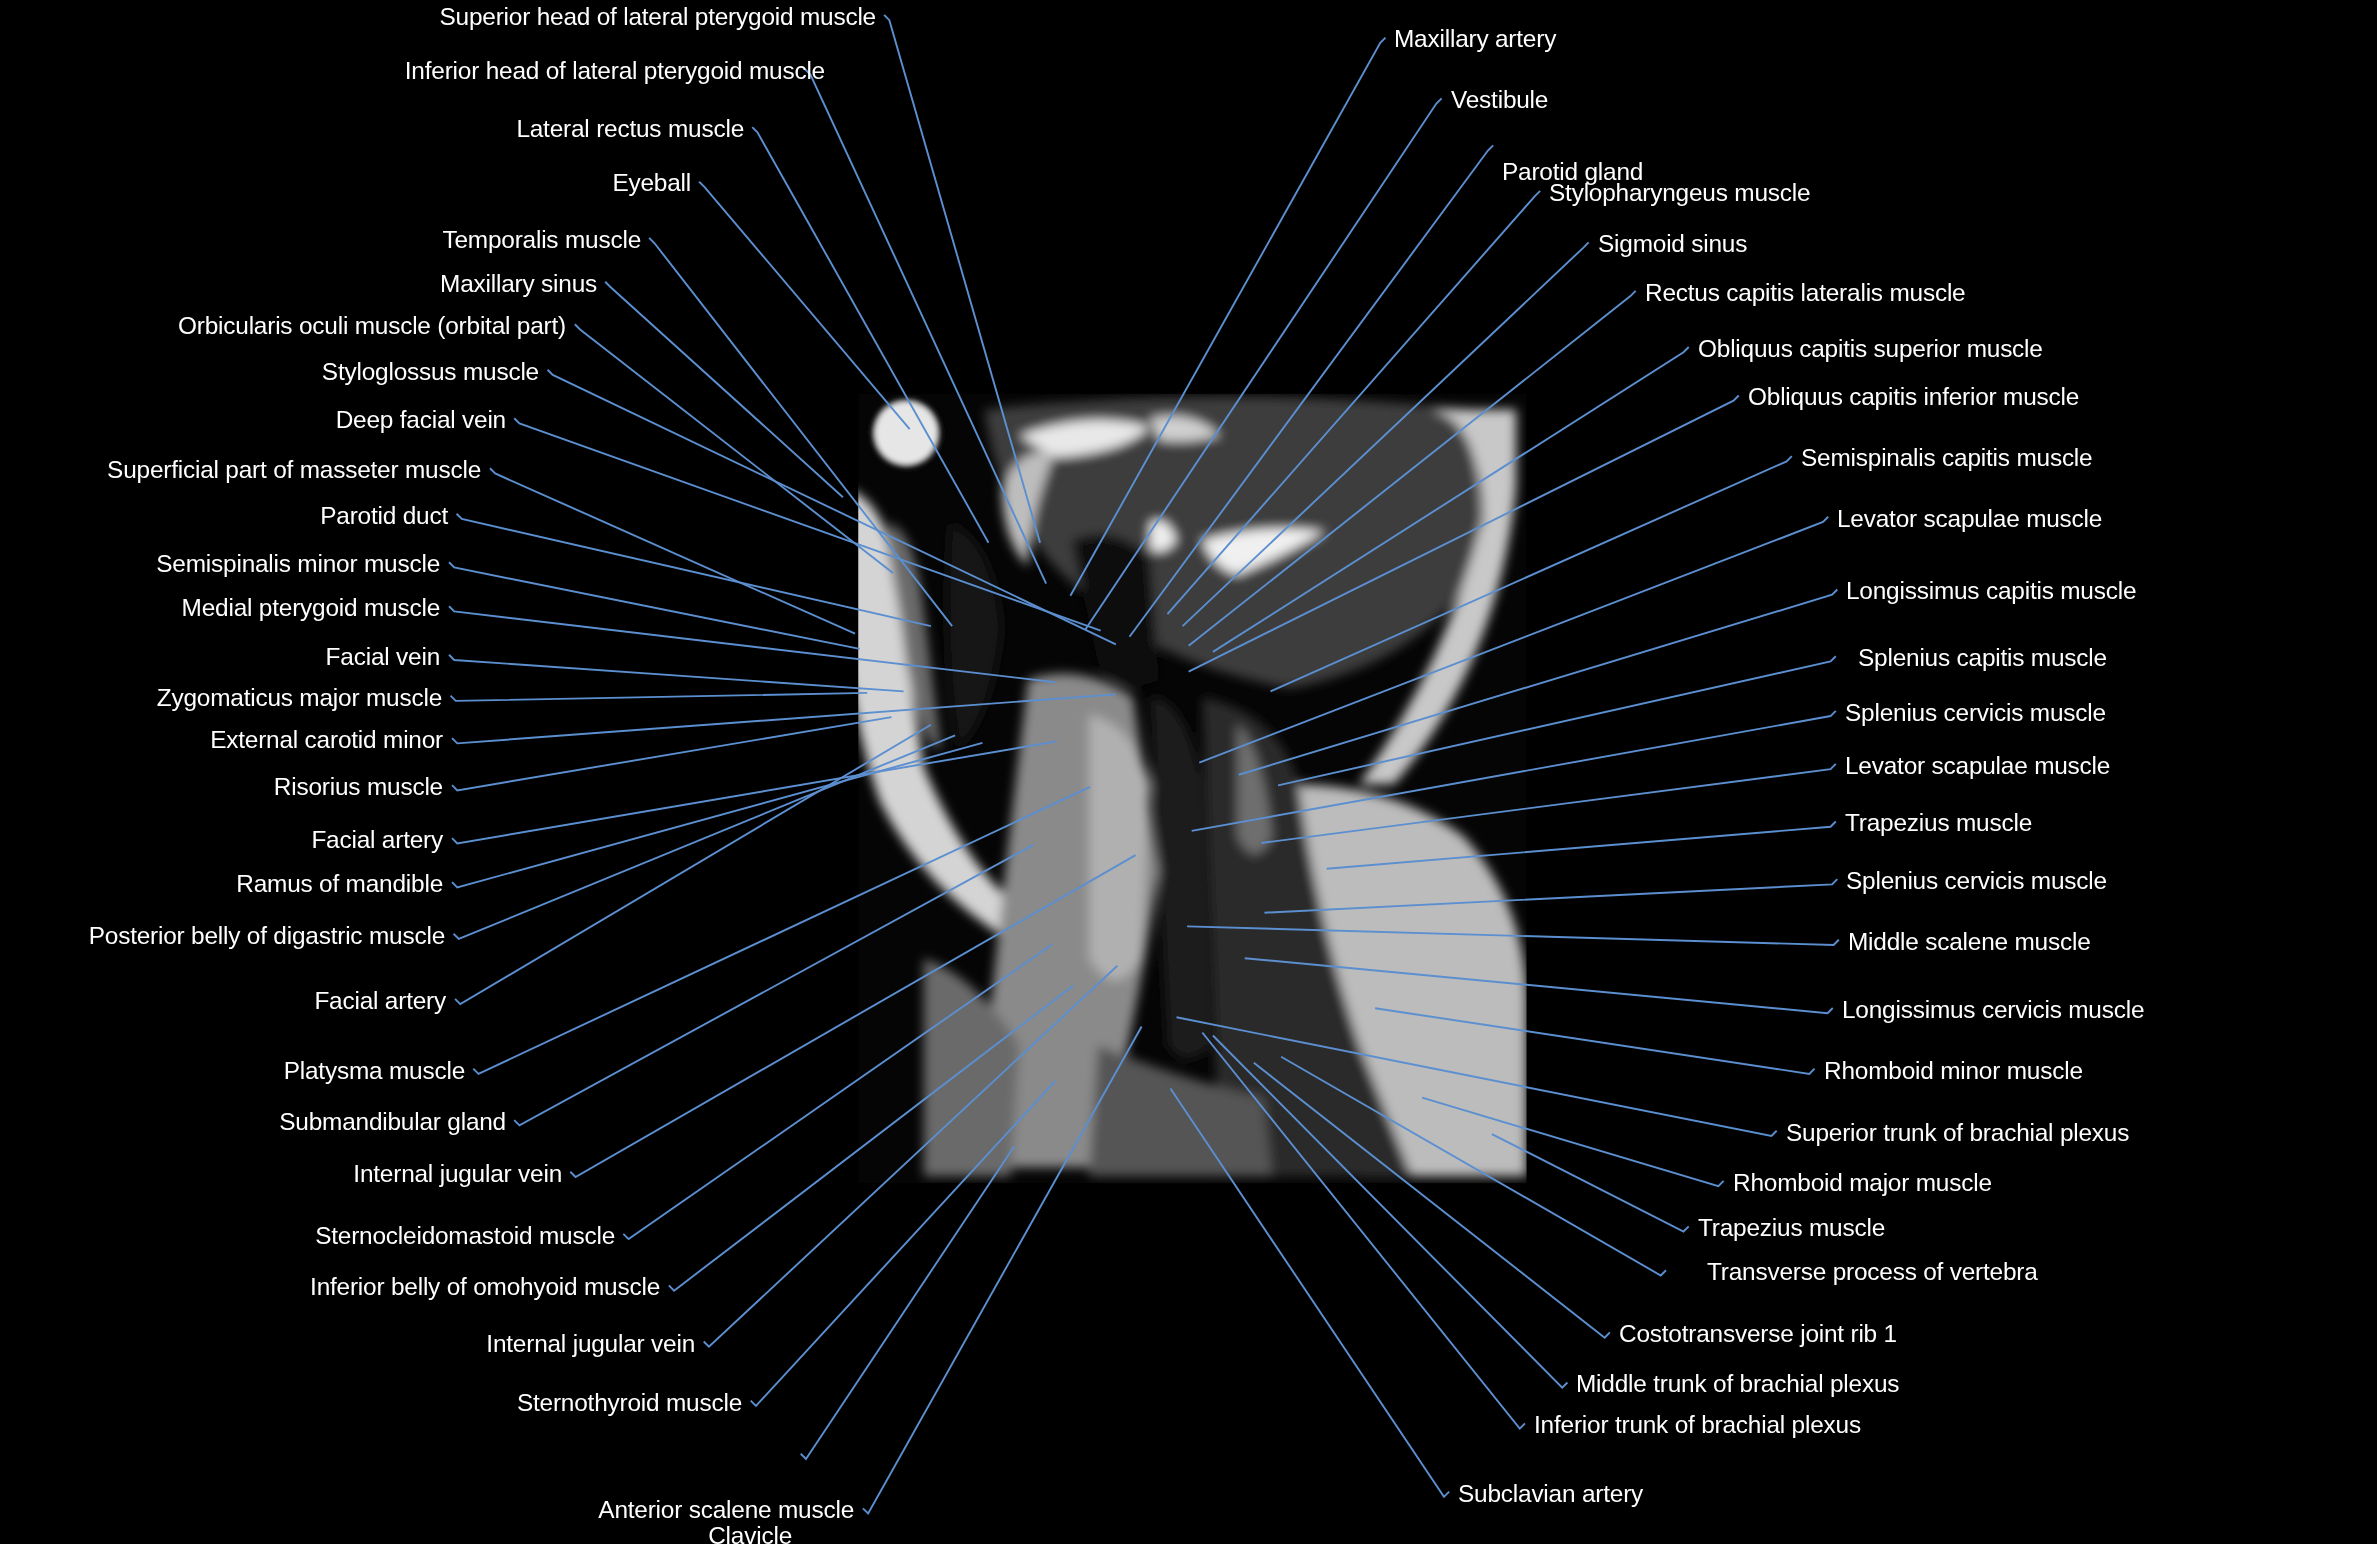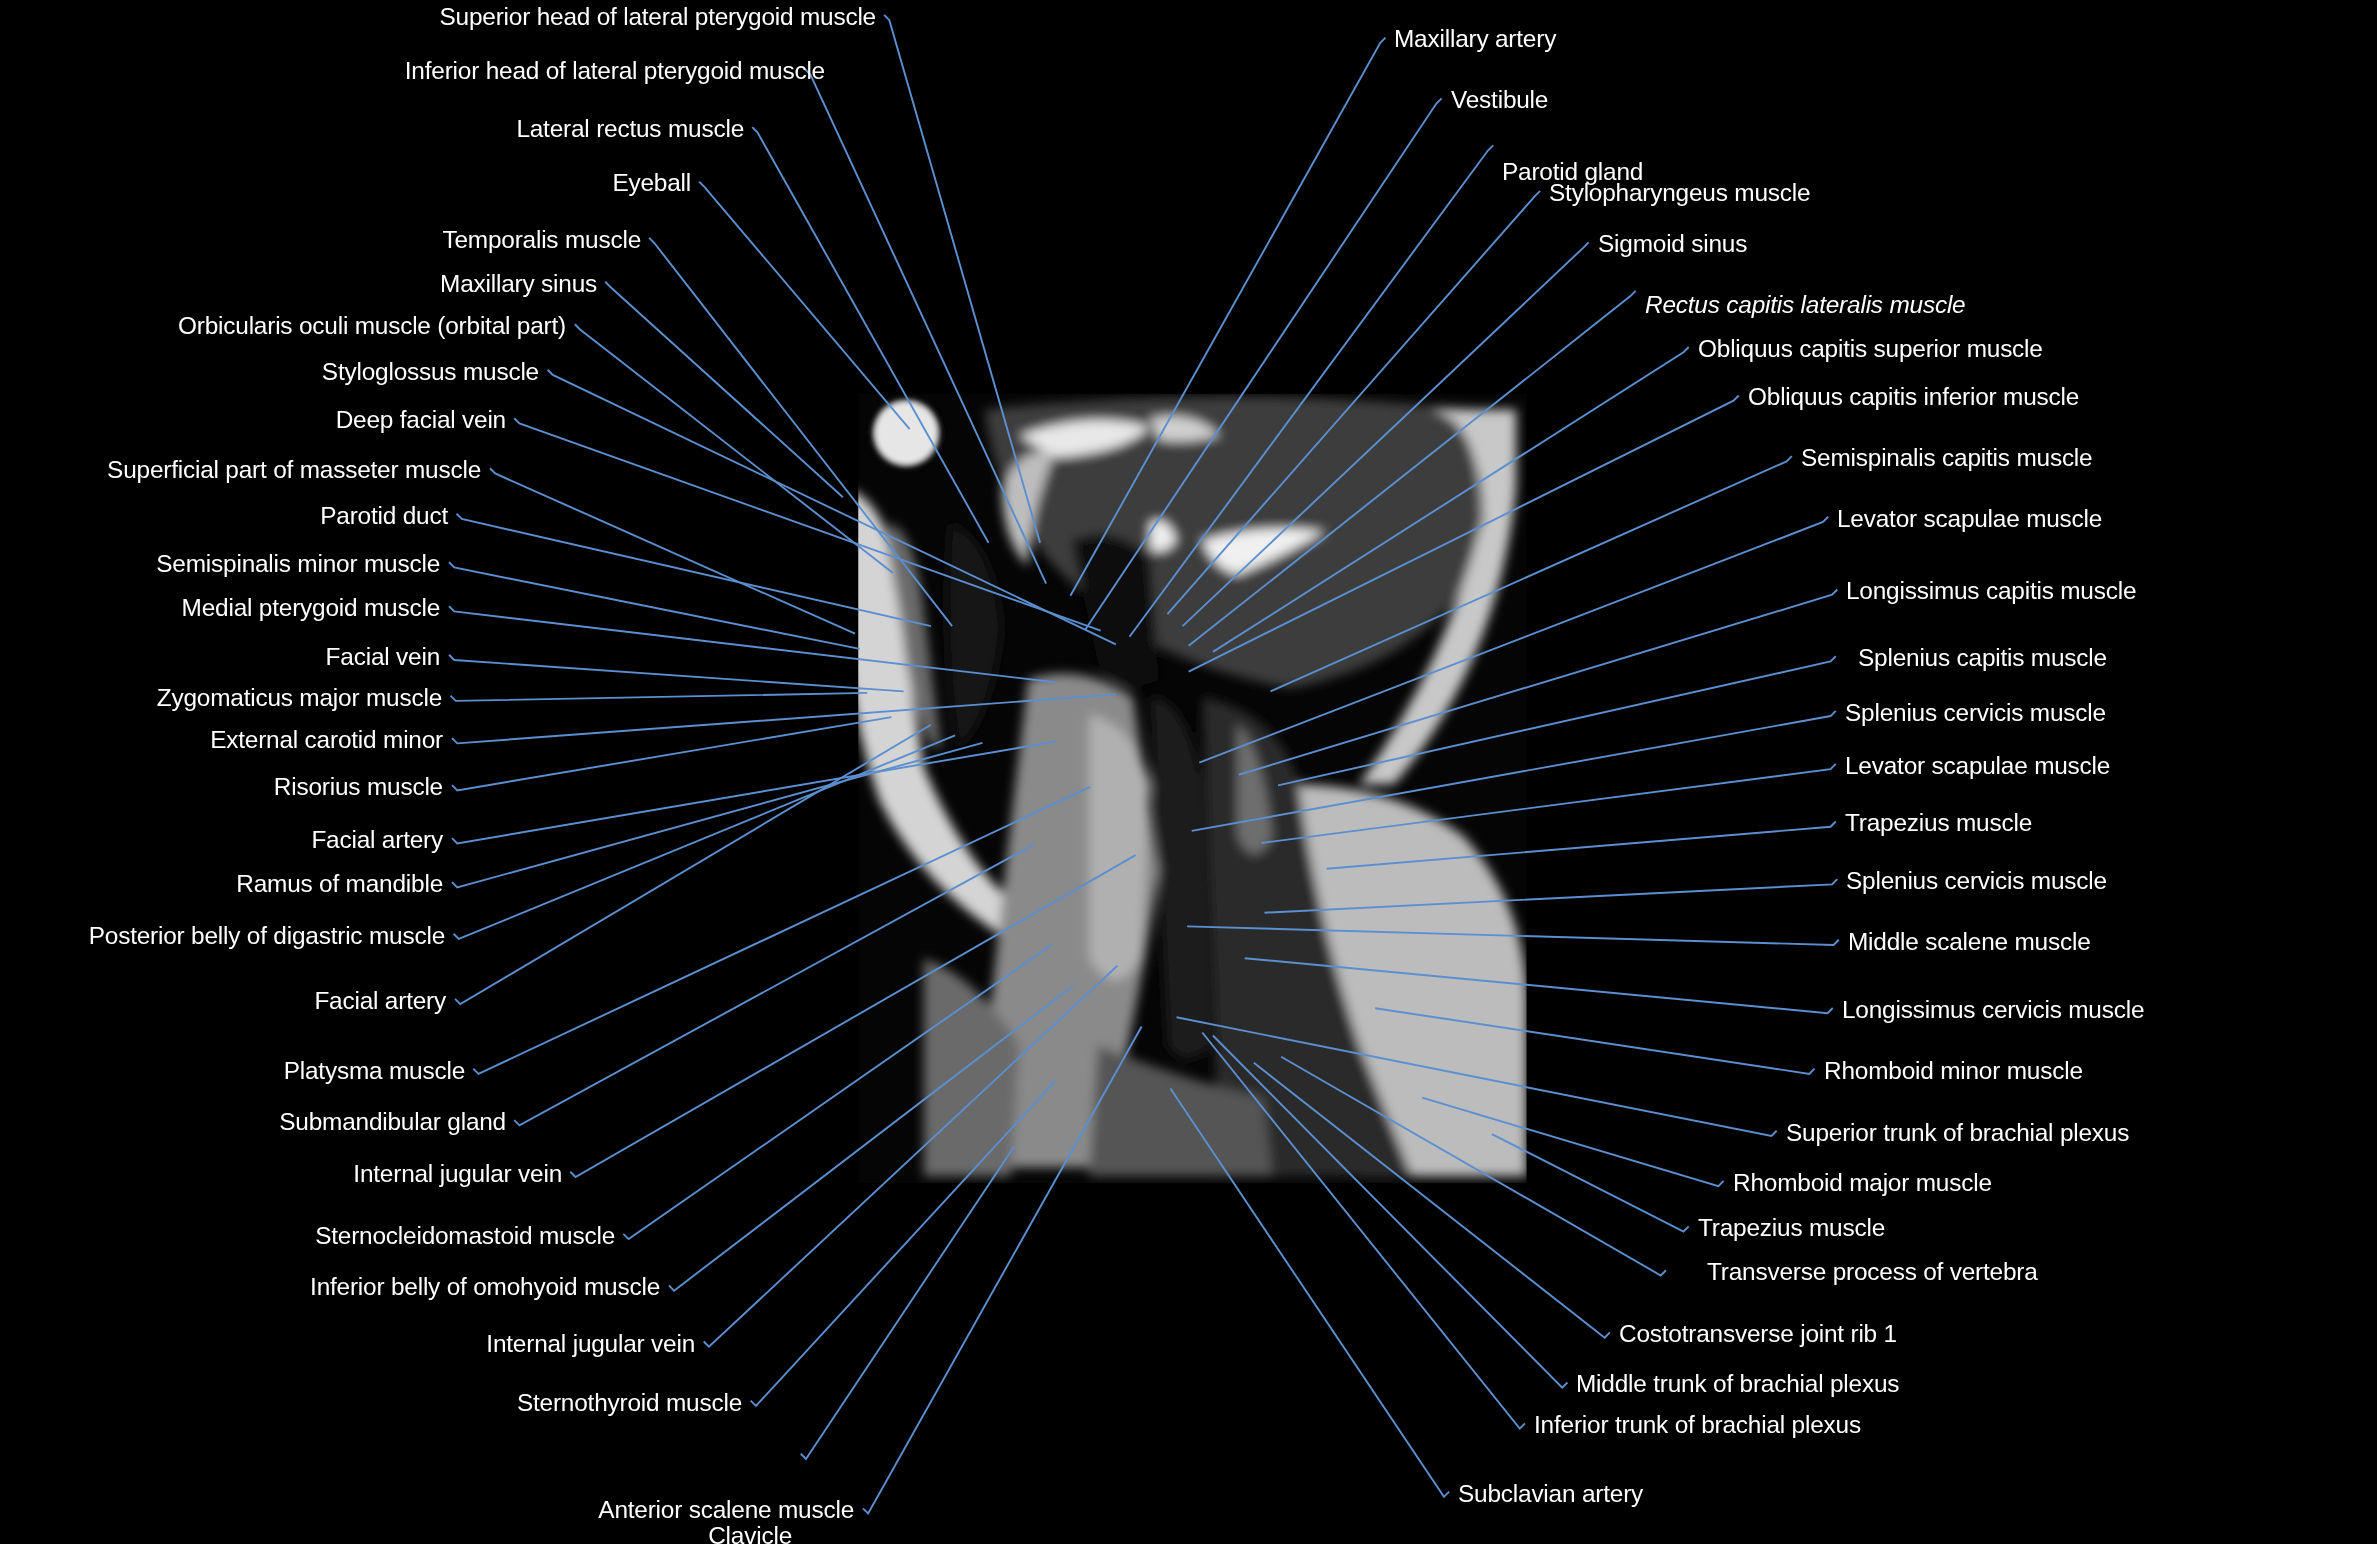--- a/index.html
+++ b/index.html
@@ -156,21 +156,21 @@
     <div class="label left" style="left: 660px; top: 1287px;">Inferior belly of omohyoid muscle</div>
     <div class="label left" style="left: 695px; top: 1344px;">Internal jugular vein</div>
     <div class="label left" style="left: 742px; top: 1403px;">Sternothyroid muscle</div>
     <div class="label left" style="left: 792px; top: 1491px; margin-top: 45px;">Clavicle</div>
     <div class="label left" style="left: 854px; top: 1510px;">Anterior scalene muscle</div>
     <div class="label right" style="left: 1394px; top: 39px;">Maxillary artery</div>
     <div class="label right" style="left: 1451px; top: 100px;">Vestibule</div>
     <div class="label right" style="left: 1502px; top: 147px; margin-top: 25px;">Parotid gland</div>
     <div class="label right" style="left: 1549px; top: 193px;">Stylopharyngeus muscle</div>
     <div class="label right" style="left: 1598px; top: 244px;">Sigmoid sinus</div>
-    <div class="label right" style="left: 1645px; top: 305px; font-style: italic;">Rectus capitis lateralis muscle</div>
+    <div class="label right" style="left: 1645px; top: 293px;">Rectus capitis lateralis muscle</div>
     <div class="label right" style="left: 1698px; top: 349px;">Obliquus capitis superior muscle</div>
     <div class="label right" style="left: 1748px; top: 397px;">Obliquus capitis inferior muscle</div>
     <div class="label right" style="left: 1801px; top: 458px;">Semispinalis capitis muscle</div>
     <div class="label right" style="left: 1837px; top: 519px;">Levator scapulae muscle</div>
     <div class="label right" style="left: 1846px; top: 591px;">Longissimus capitis muscle</div>
     <div class="label right" style="left: 1845px; top: 658px; margin-left: 13px;">Splenius capitis muscle</div>
     <div class="label right" style="left: 1845px; top: 713px;">Splenius cervicis muscle</div>
     <div class="label right" style="left: 1845px; top: 766px;">Levator scapulae muscle</div>
     <div class="label right" style="left: 1845px; top: 823px;">Trapezius muscle</div>
     <div class="label right" style="left: 1846px; top: 881px;">Splenius cervicis muscle</div>

